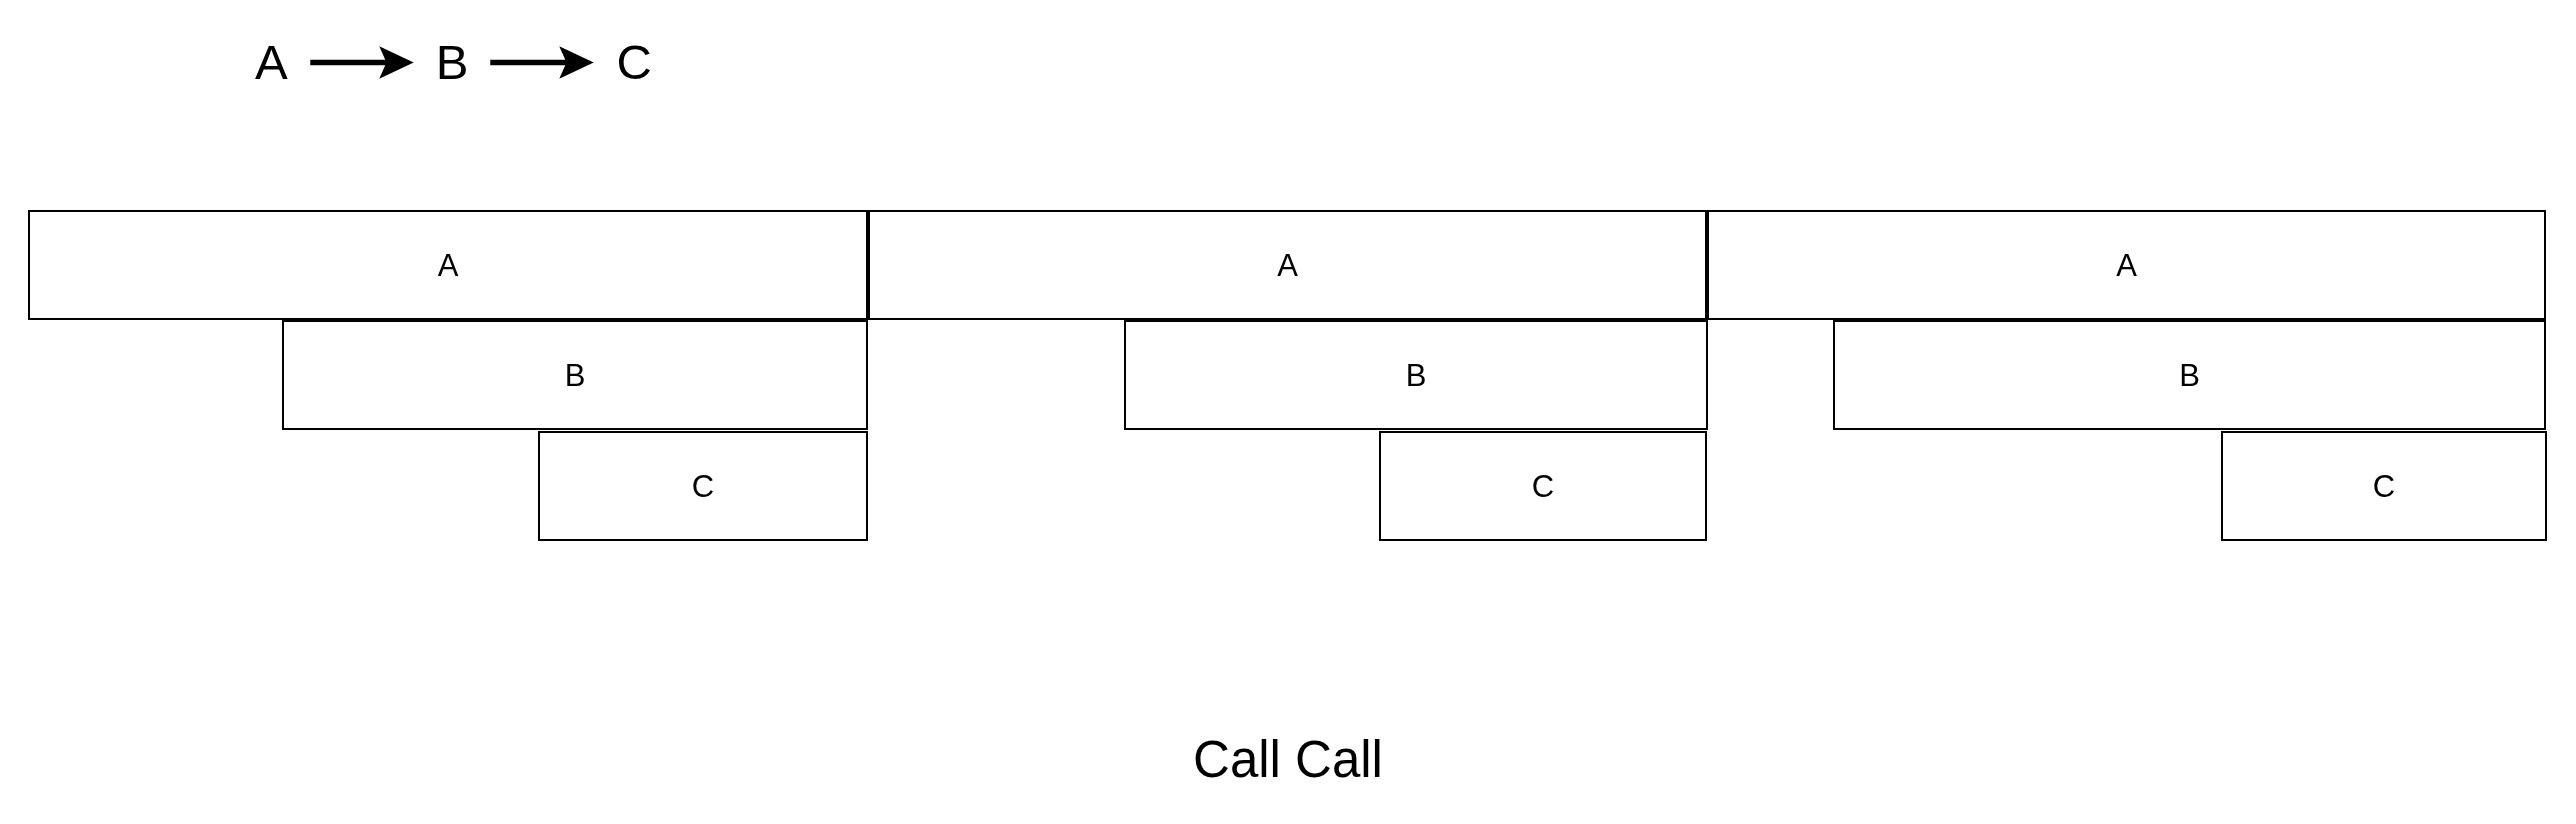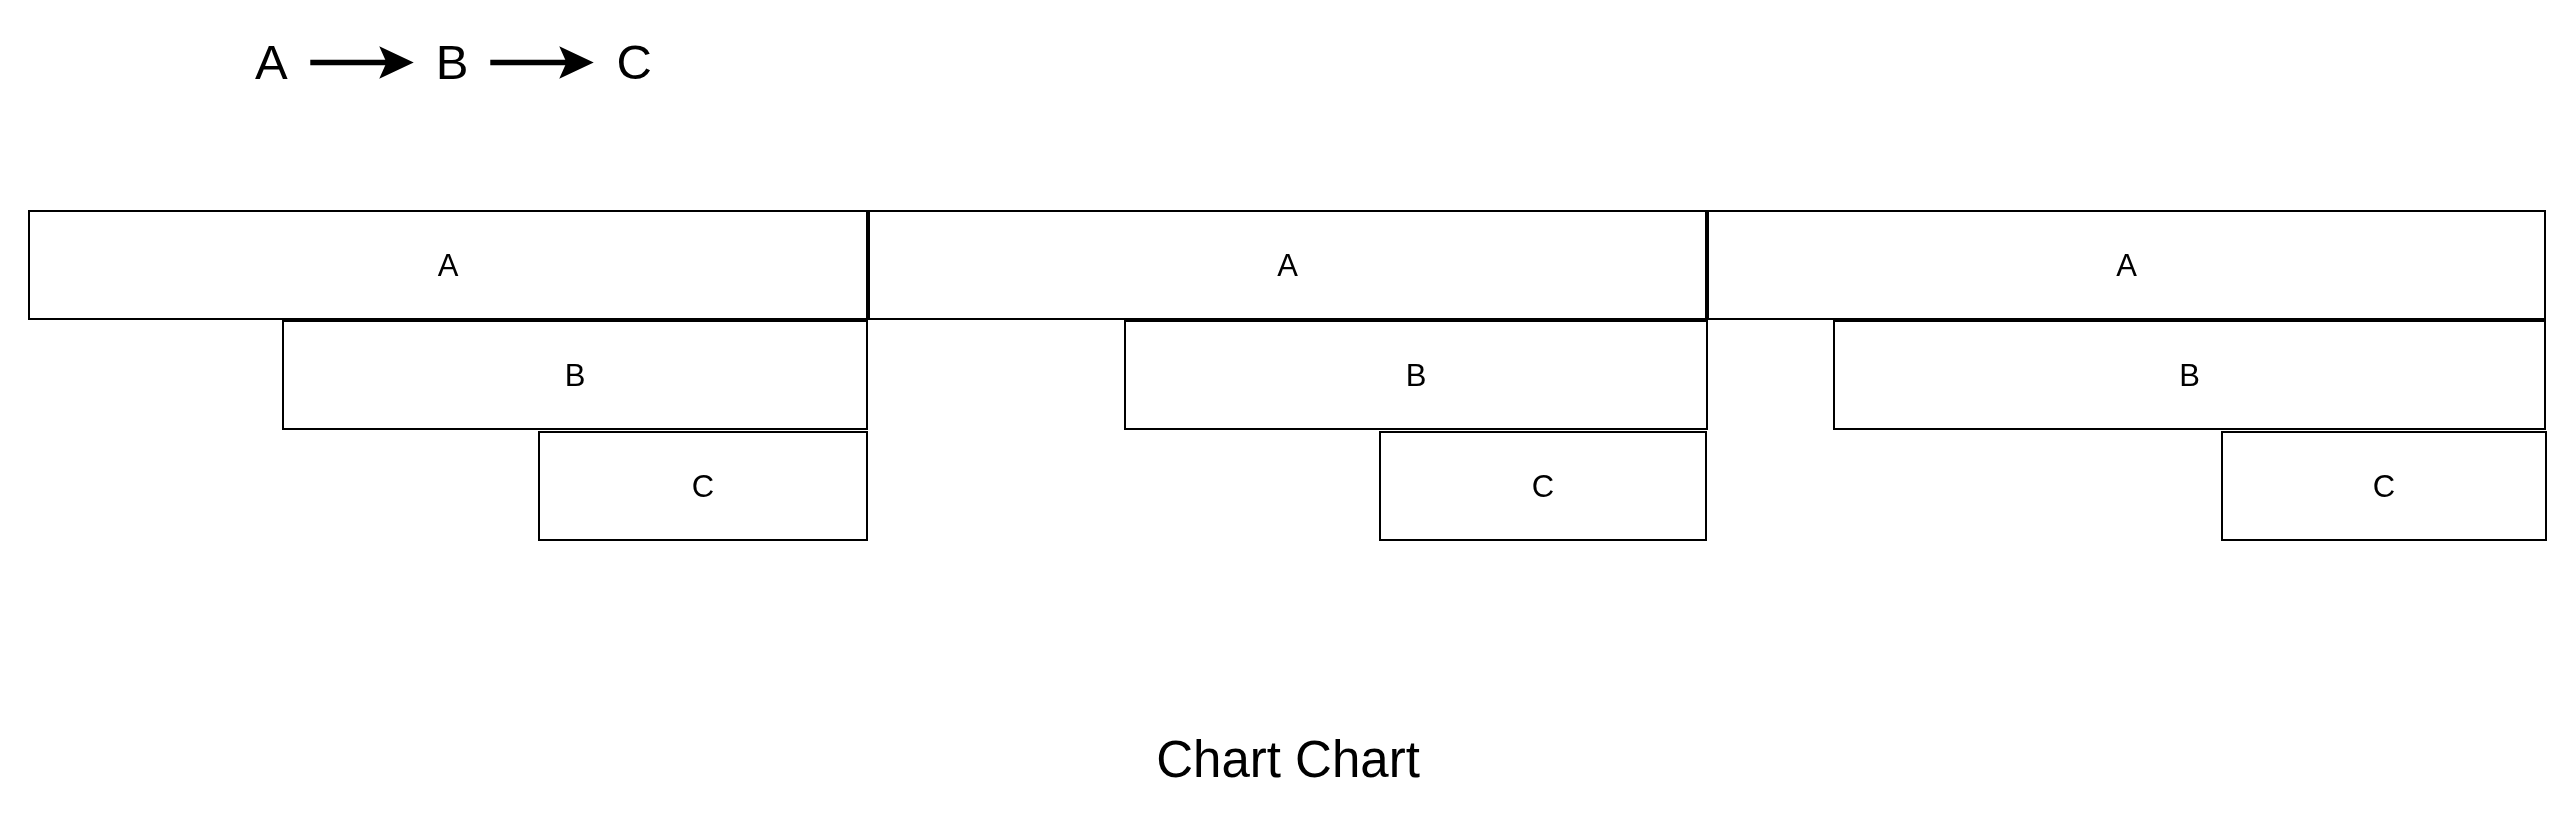--- a/index.html
+++ b/index.html
@@ -127,16 +127,16 @@
         <span class="frame-label">A</span>
       </div>
       <div class="frame" style="left: 1805px; top: 110px; width: 713px; height: 110px; z-index: 11;">
         <span class="frame-label">B</span>
       </div>
       <div class="frame" style="left: 2193px; top: 221px; width: 326px; height: 110px; z-index: 12;">
         <span class="frame-label">C</span>
       </div>
     </div>
 
-  <div class="chart-title">Chart Chart</div>
+  <div class="chart-title">Call Call</div>
 
 </div>
 
 
 </body></html>

